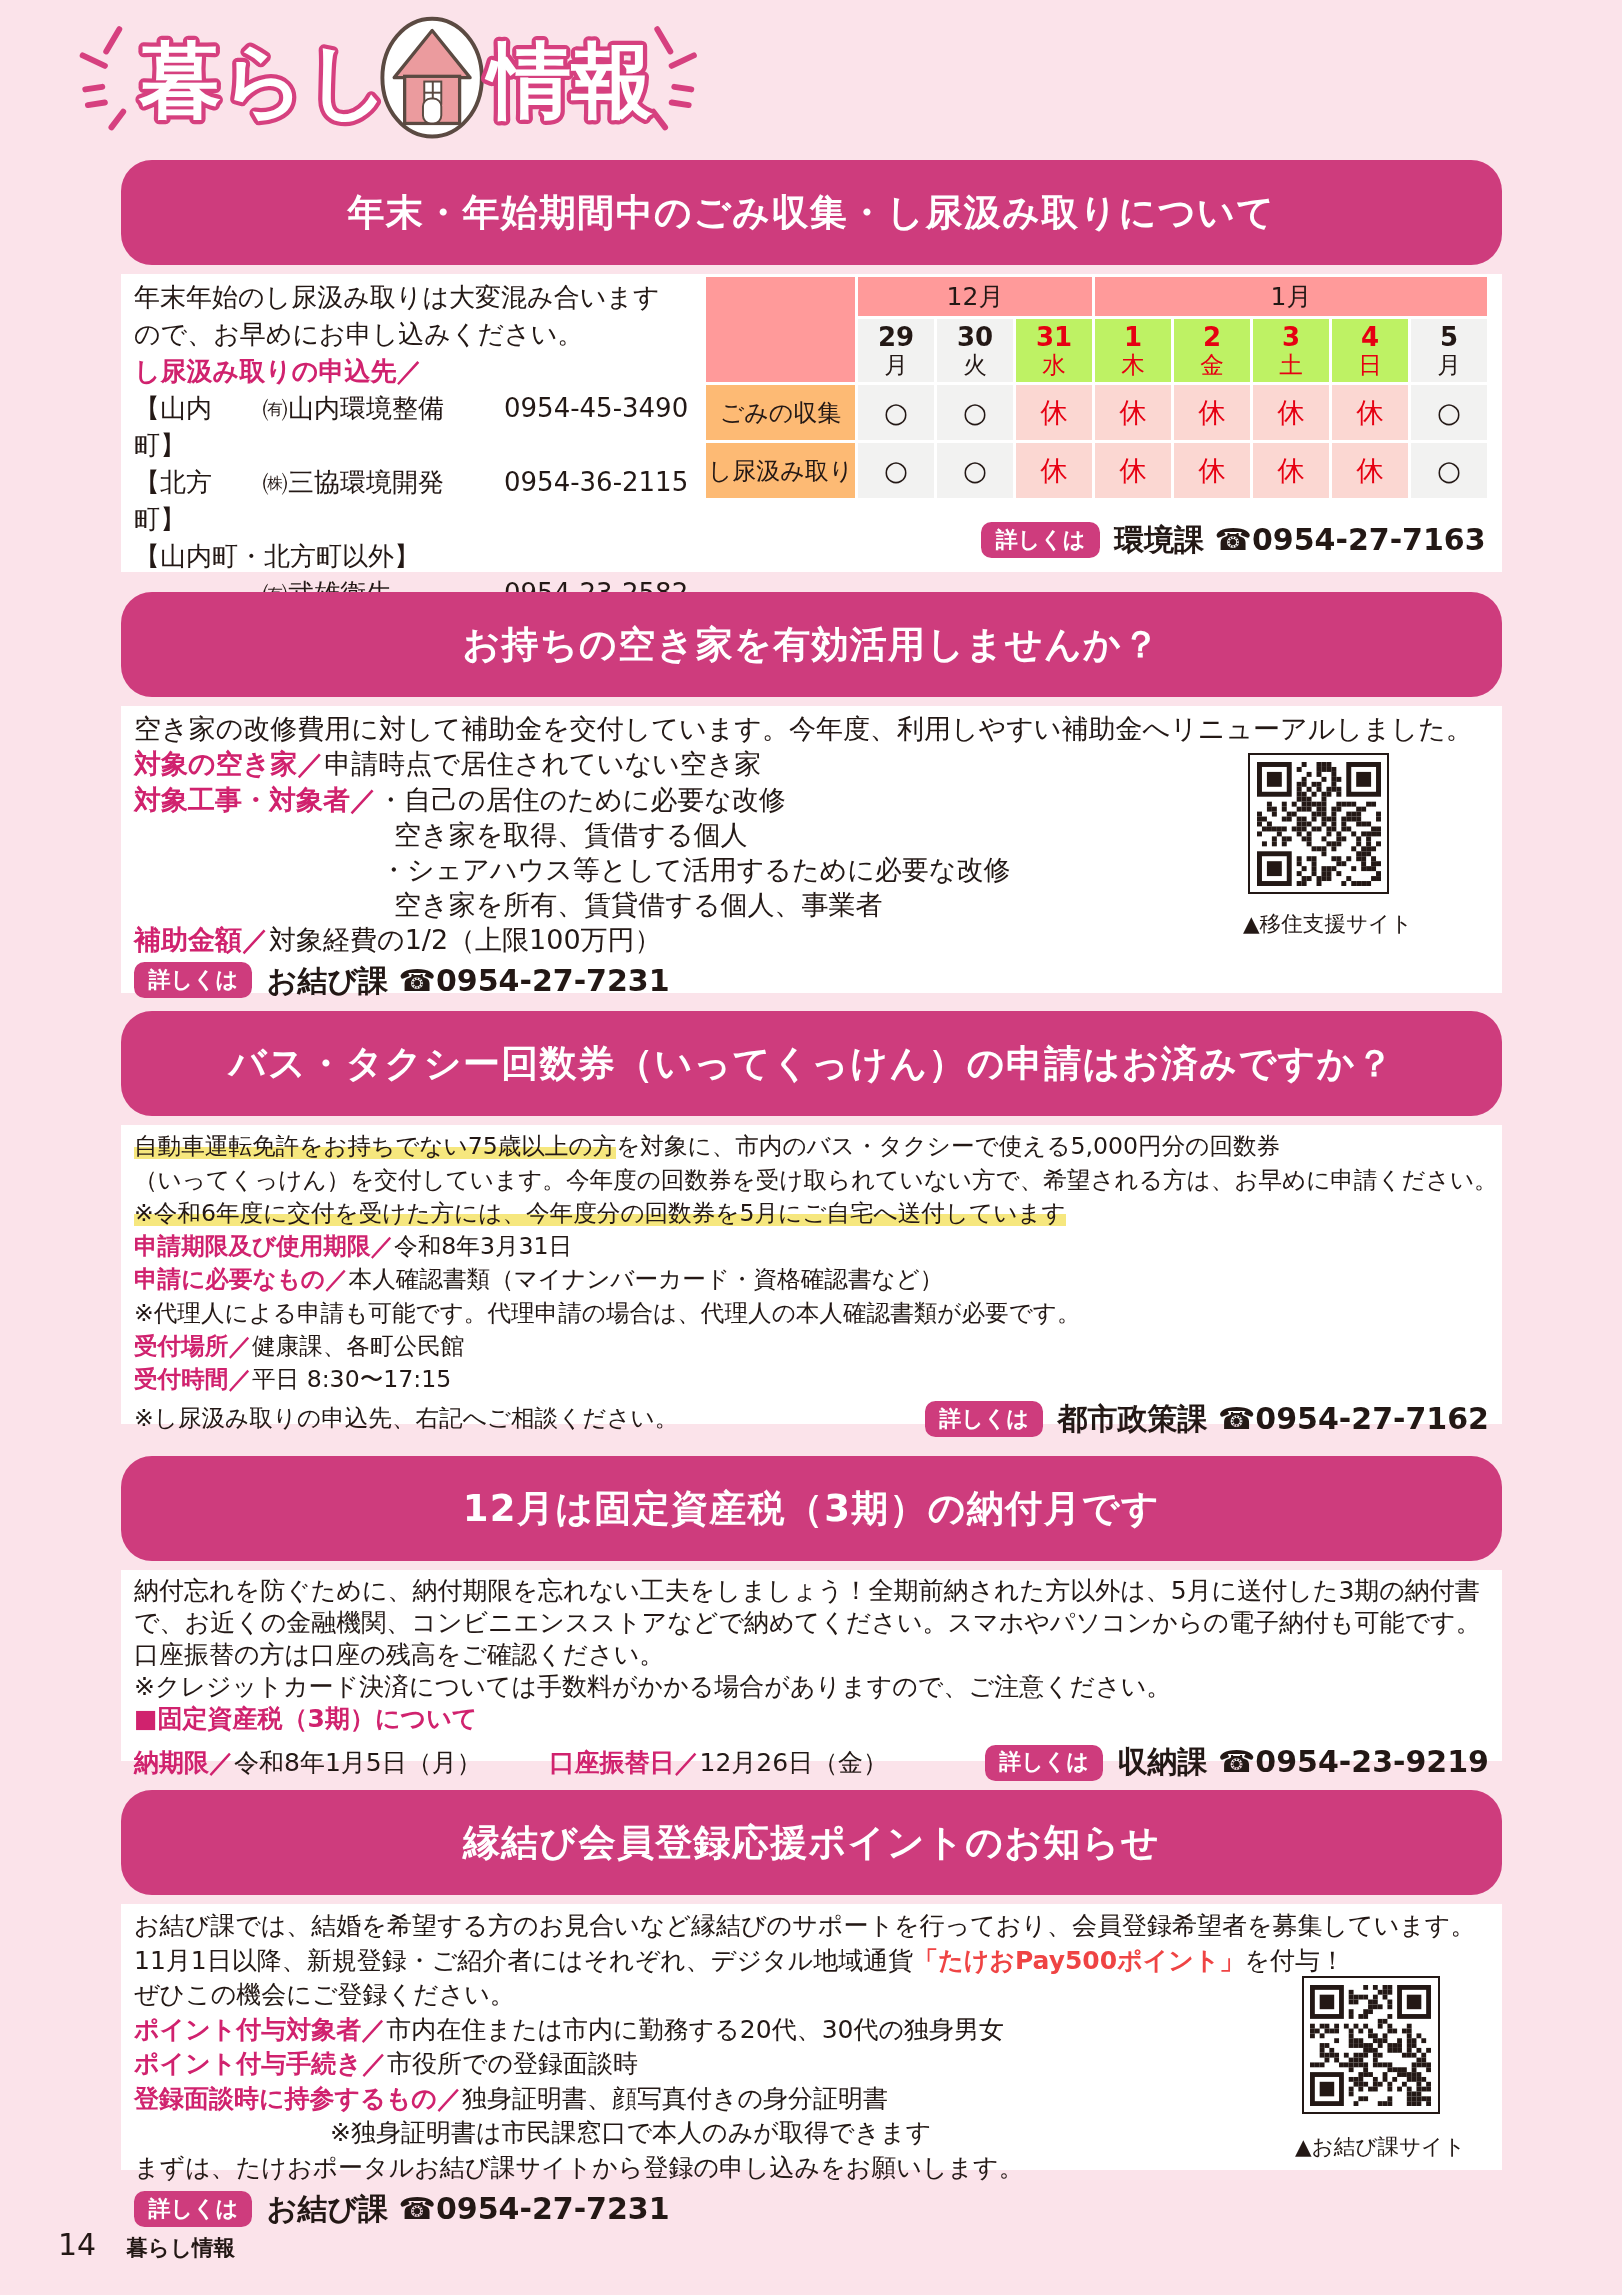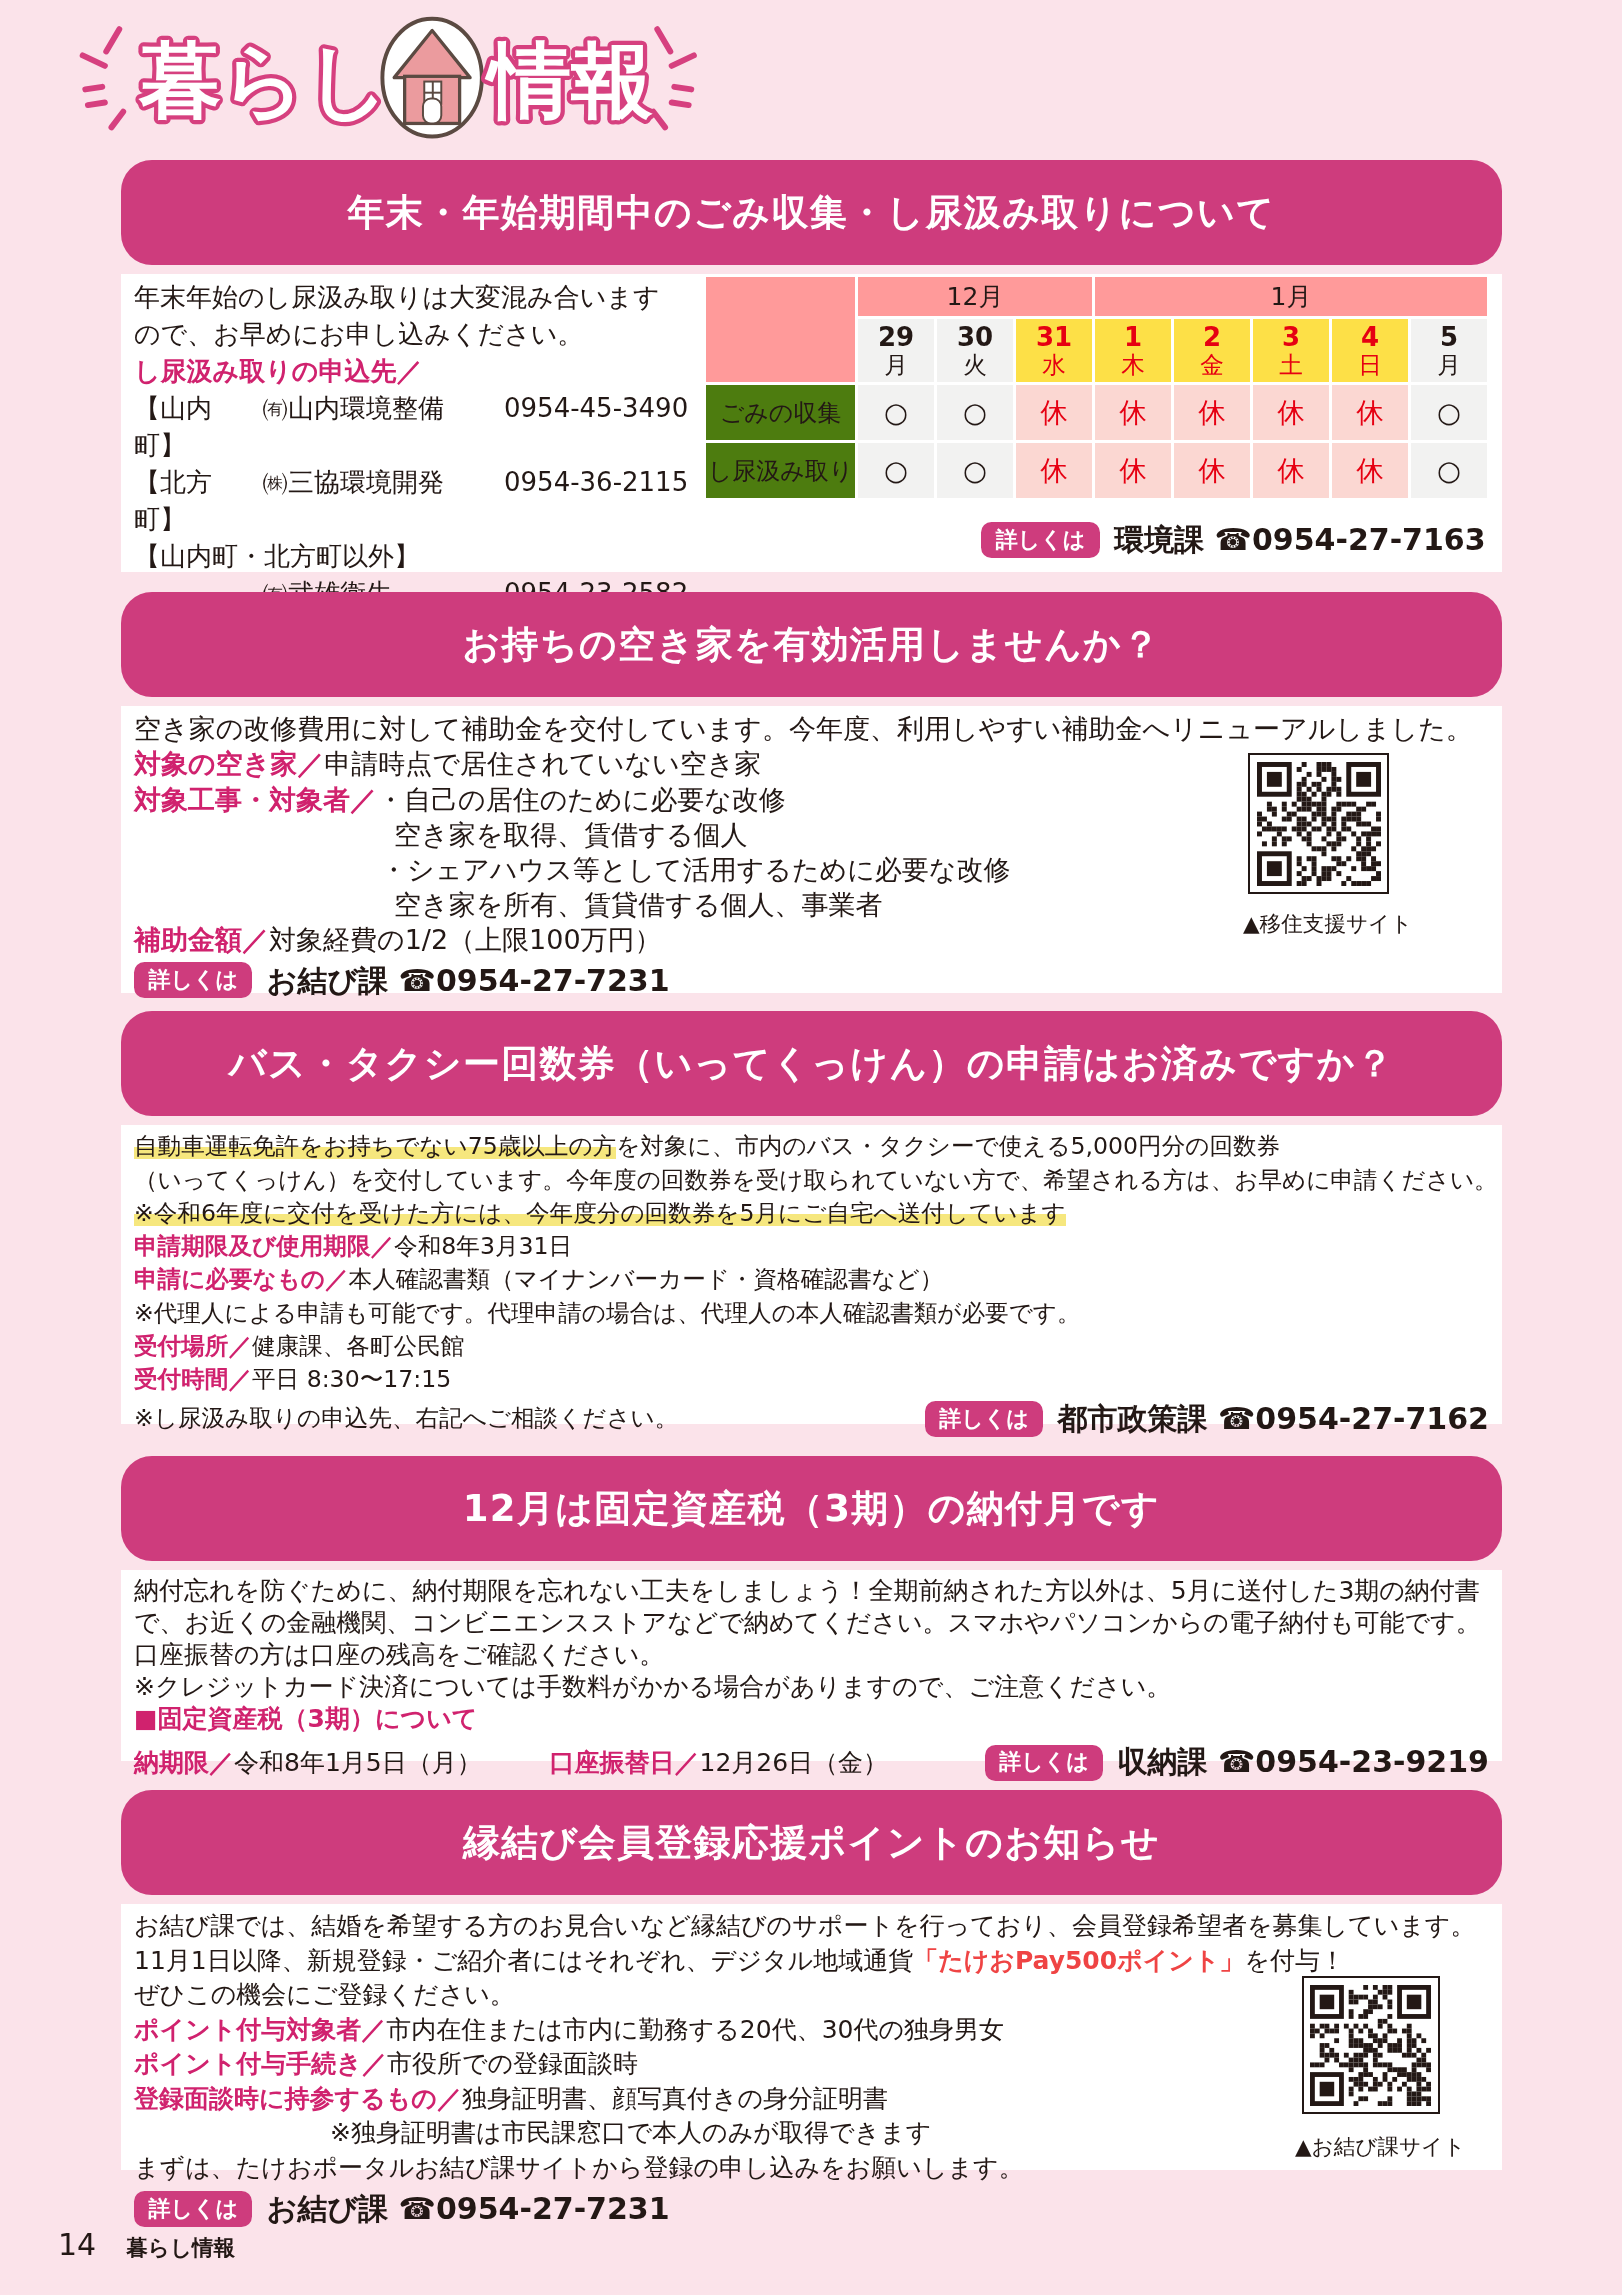--- a/index.html
+++ b/index.html
@@ -35,24 +35,24 @@
   .gomi-left{width:589px}
   .crow{display:flex}
   .crow .area{width:128px;flex:none}
   .crow .cname{width:242px;flex:none}
   .crow .tel{flex:none}
   .gtable{border-collapse:separate;border-spacing:3.9px;position:absolute;left:582px;top:0;table-layout:fixed}
   .gtable th,.gtable td{padding:0;text-align:center;font-weight:400}
   .c-salmon{background:#ff9a9a}
   .mon{height:39px;font-size:25px}
   .dayth{height:63px;background:#f2f2f1}
-  .dayth.off{background:#fde047;color:#e60012}
+  .dayth.off{background:#bef264;color:#e60012}
   .dnum{display:block;font-size:26px;font-weight:700;line-height:1.15}
   .dwd{display:block;font-size:23.6px;line-height:1.1}
-  .c-lab{background:#4d7c0f;font-size:24px;height:55px}
+  .c-lab{background:#fdba74;font-size:24px;height:55px}
   .c-on{background:#f2f2f1;font-size:27.5px;height:55px}
   .c-off{background:#fbd7d2;color:#e60012;font-size:27.5px;font-weight:700;height:55px}
   .s1-more{position:absolute;right:16.4px;bottom:10.5px}
   
   .ind-a{padding-left:260px}
   .ind-b{padding-left:246px}
   
   .qr-wrap{position:absolute;text-align:center}
   .qr{border:2.6px solid #231815;padding:6.5px;background:#fff;display:inline-block}
   .qr svg{display:block}

